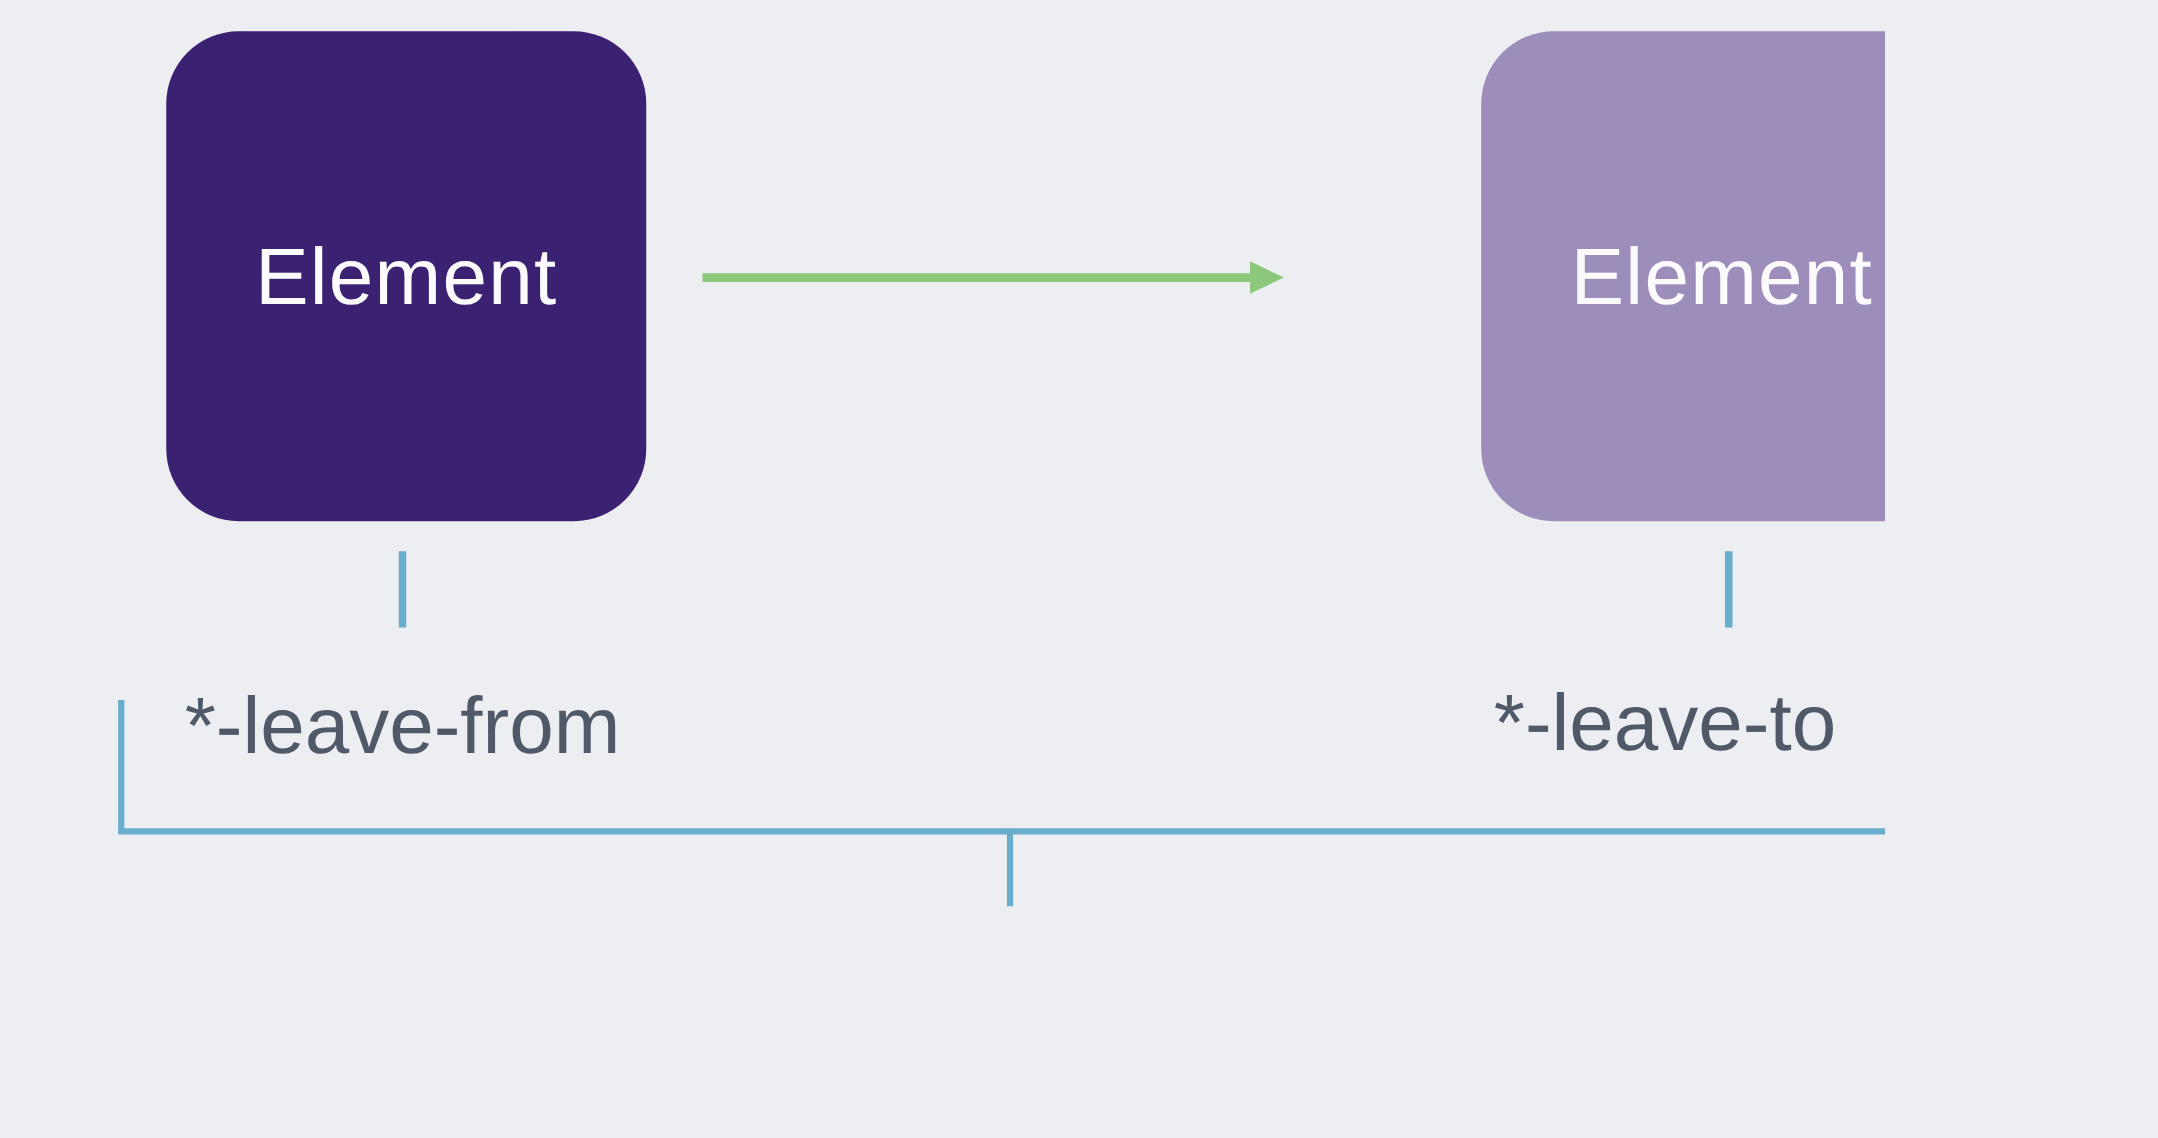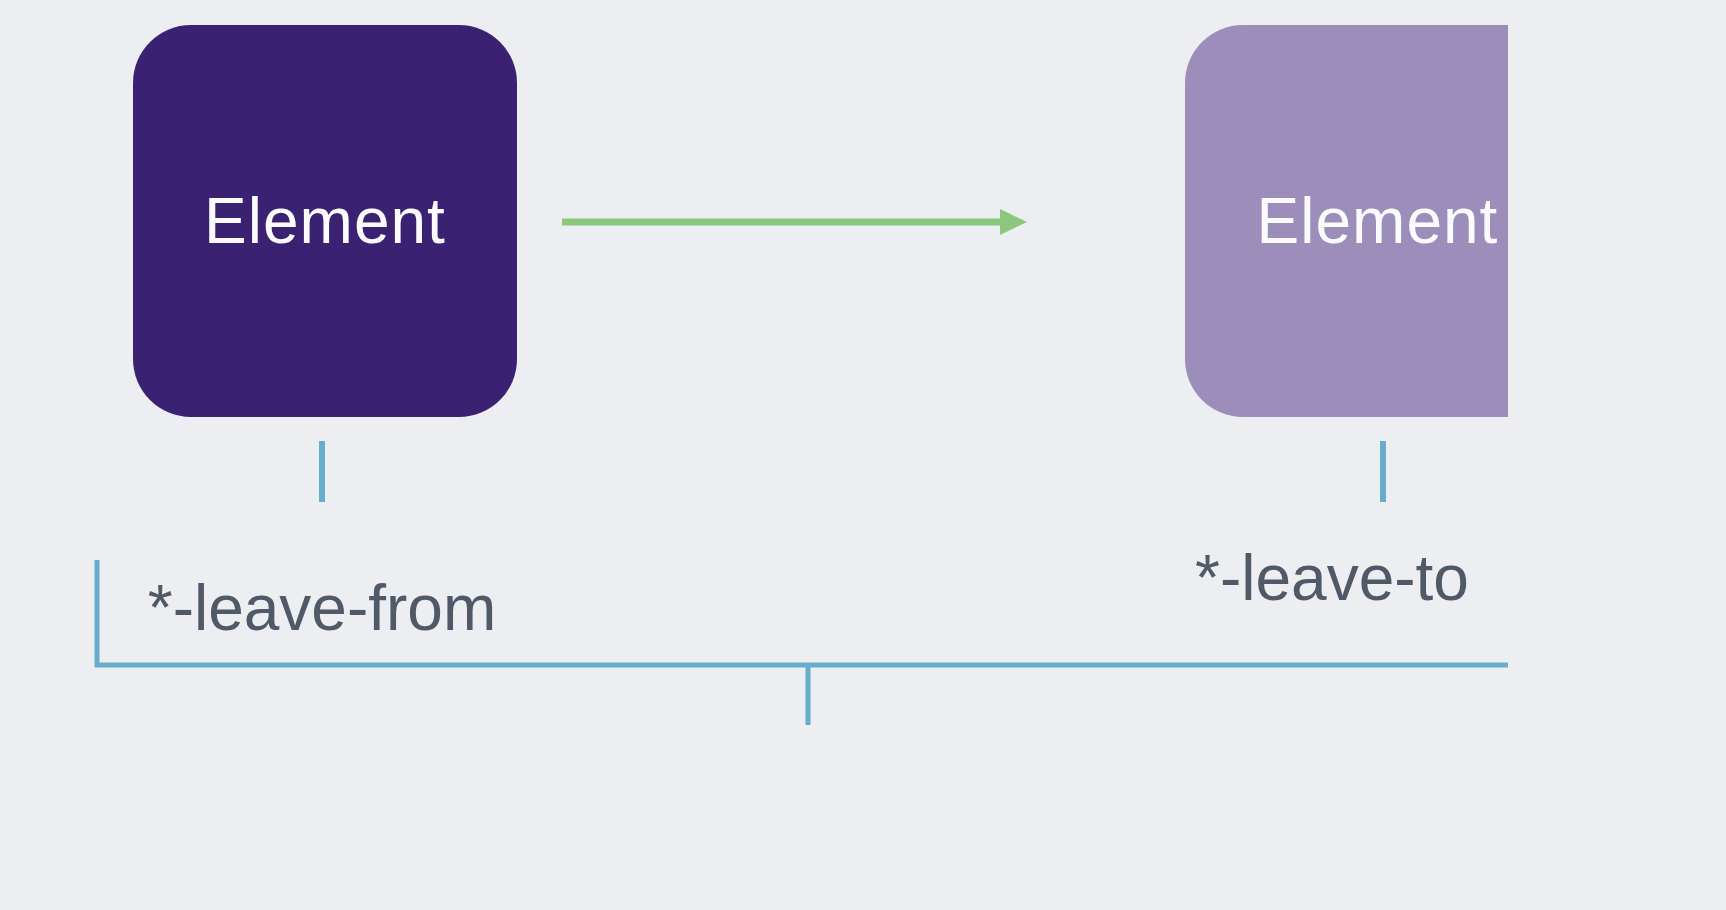--- a/index.html
+++ b/index.html
@@ -55,21 +55,21 @@
   }
   .class-label {
     position: absolute;
     transform: translateX(-50%);
     color: var(--c-label-text);
     font-size: 64px;
     font-weight: 400;
     white-space: nowrap;
     line-height: 1;
   }
-  .label-leave-from { left: 322px;  top: 576px; }
+  .label-leave-from { left: 322px;  top: 548px; }
   .label-leave-to   { left: 1332px; top: 546px; }
   .label-leave-active { left: 830px; top: 762px; }
 </style>
 </head>
 <body>
 
 <div class="canvas">
 
   <div class="node-box node-from">
     <span>Element</span>

